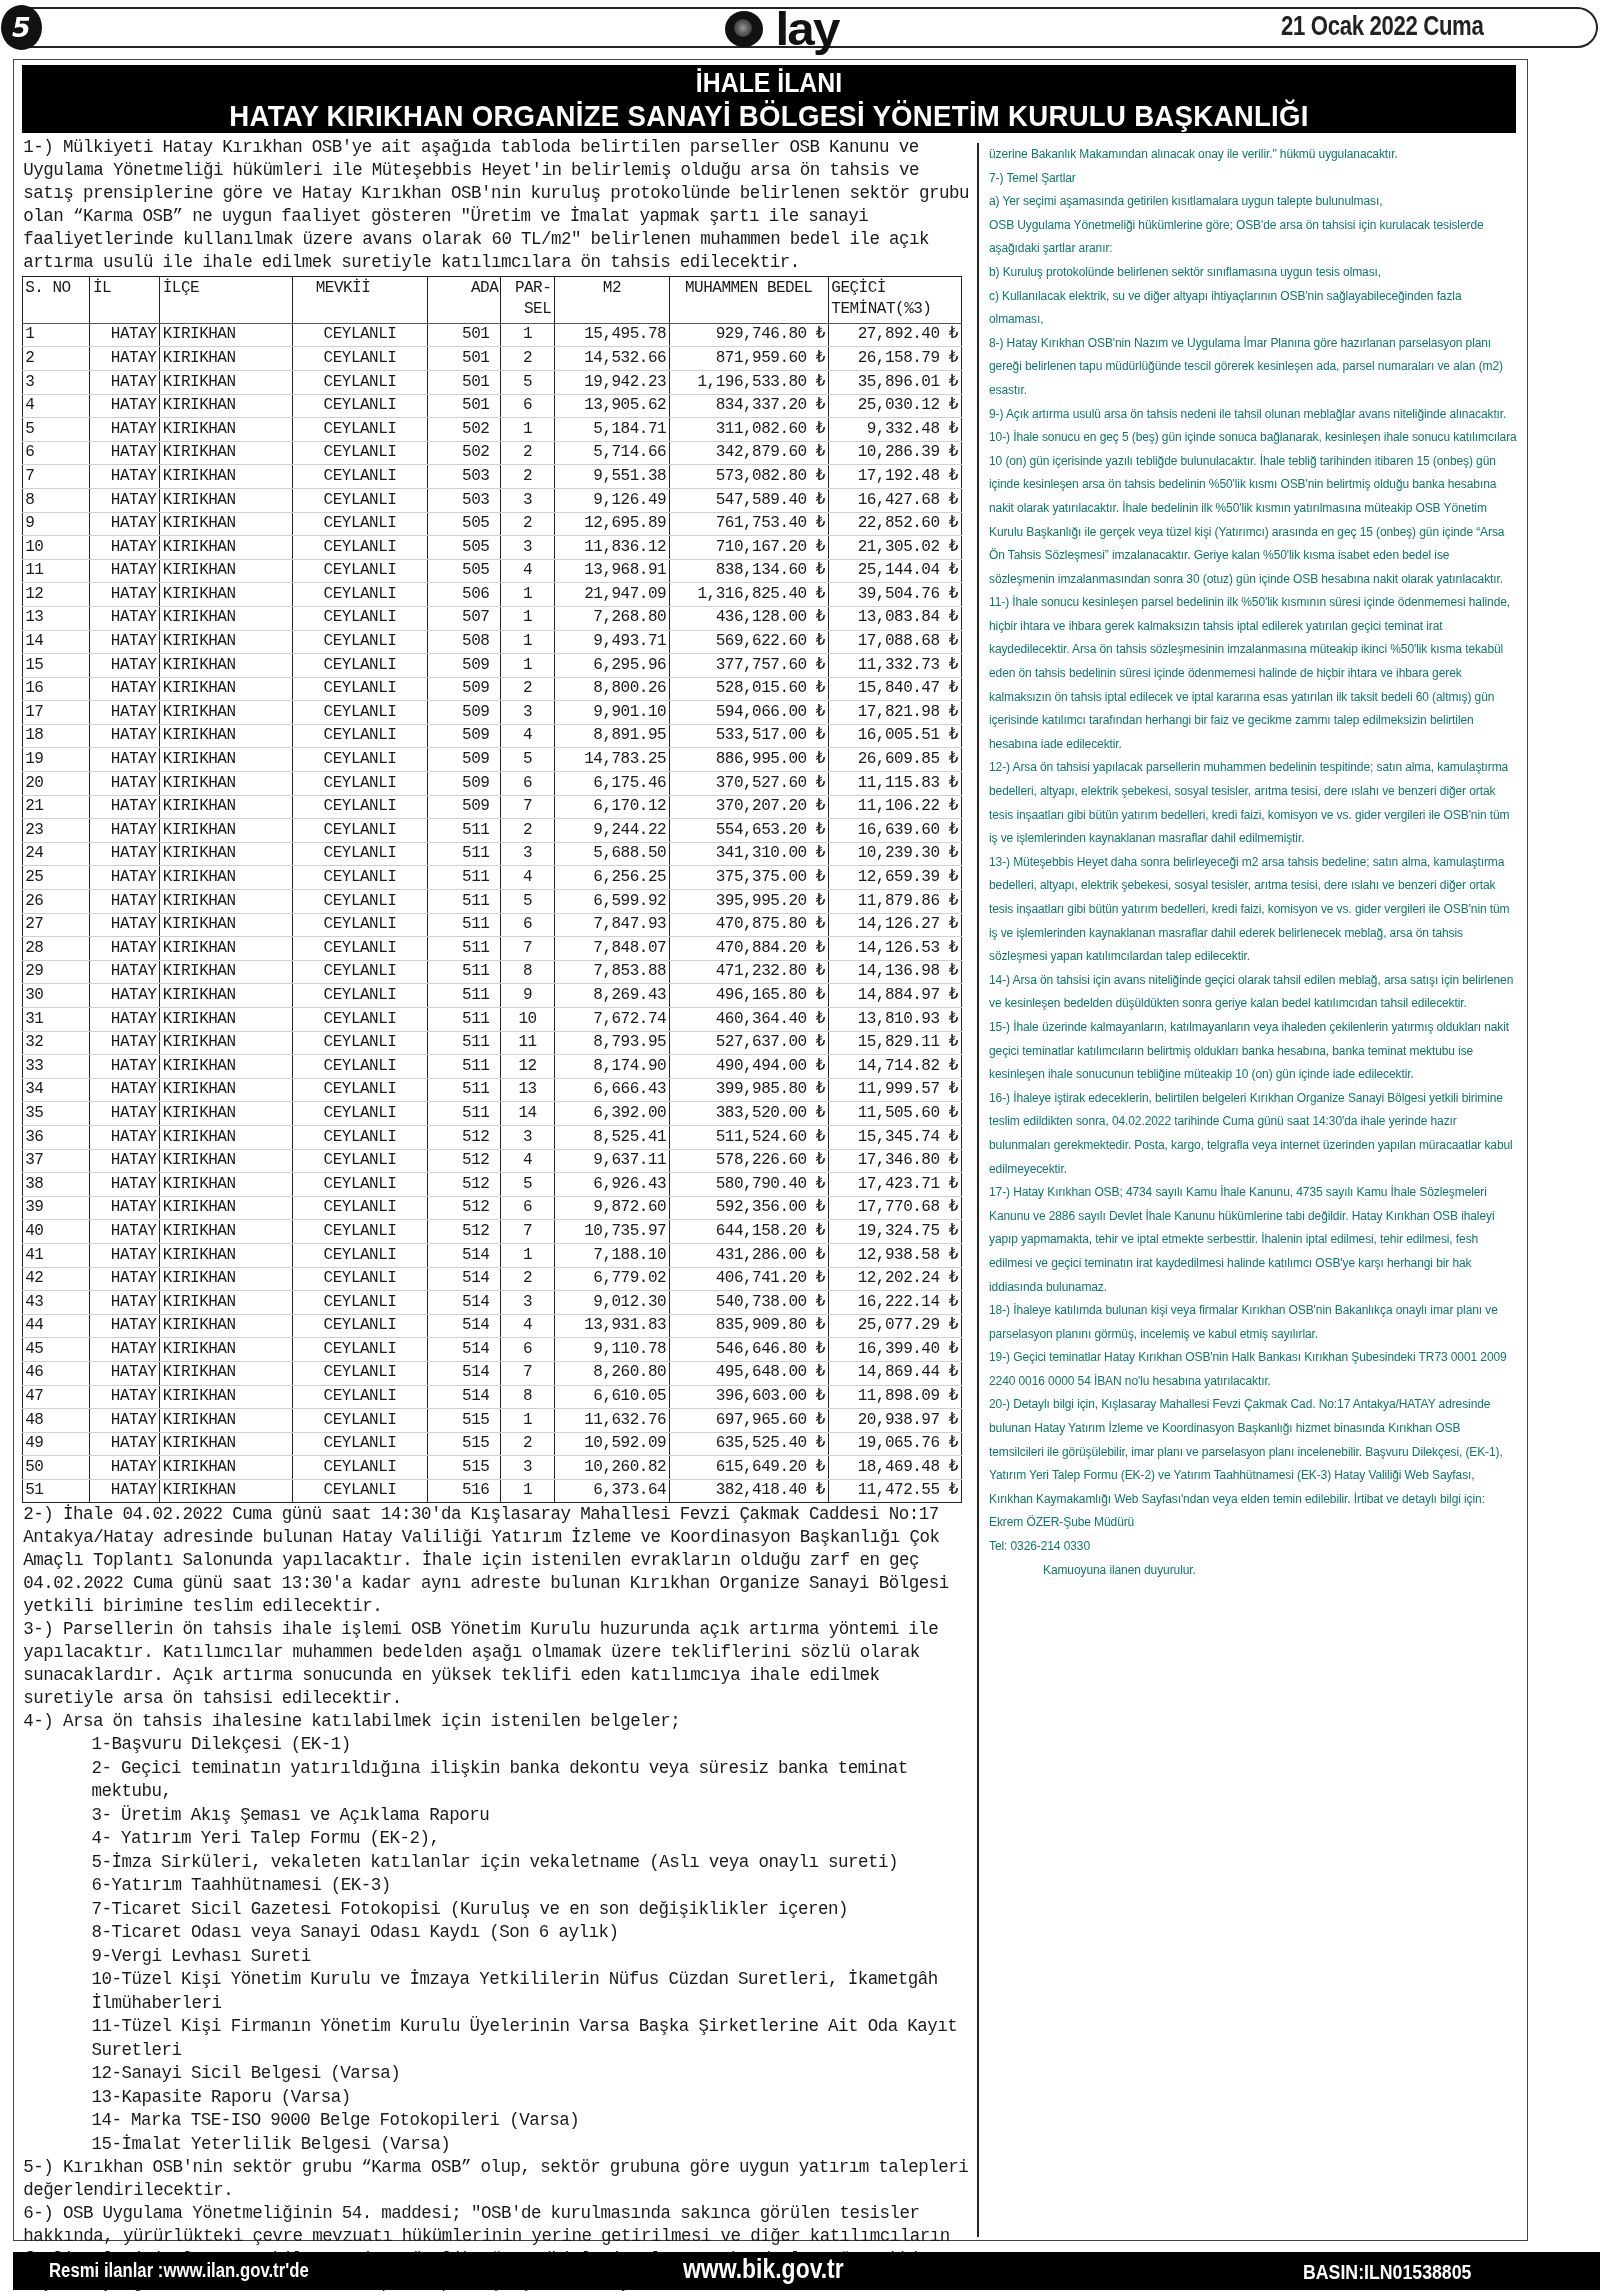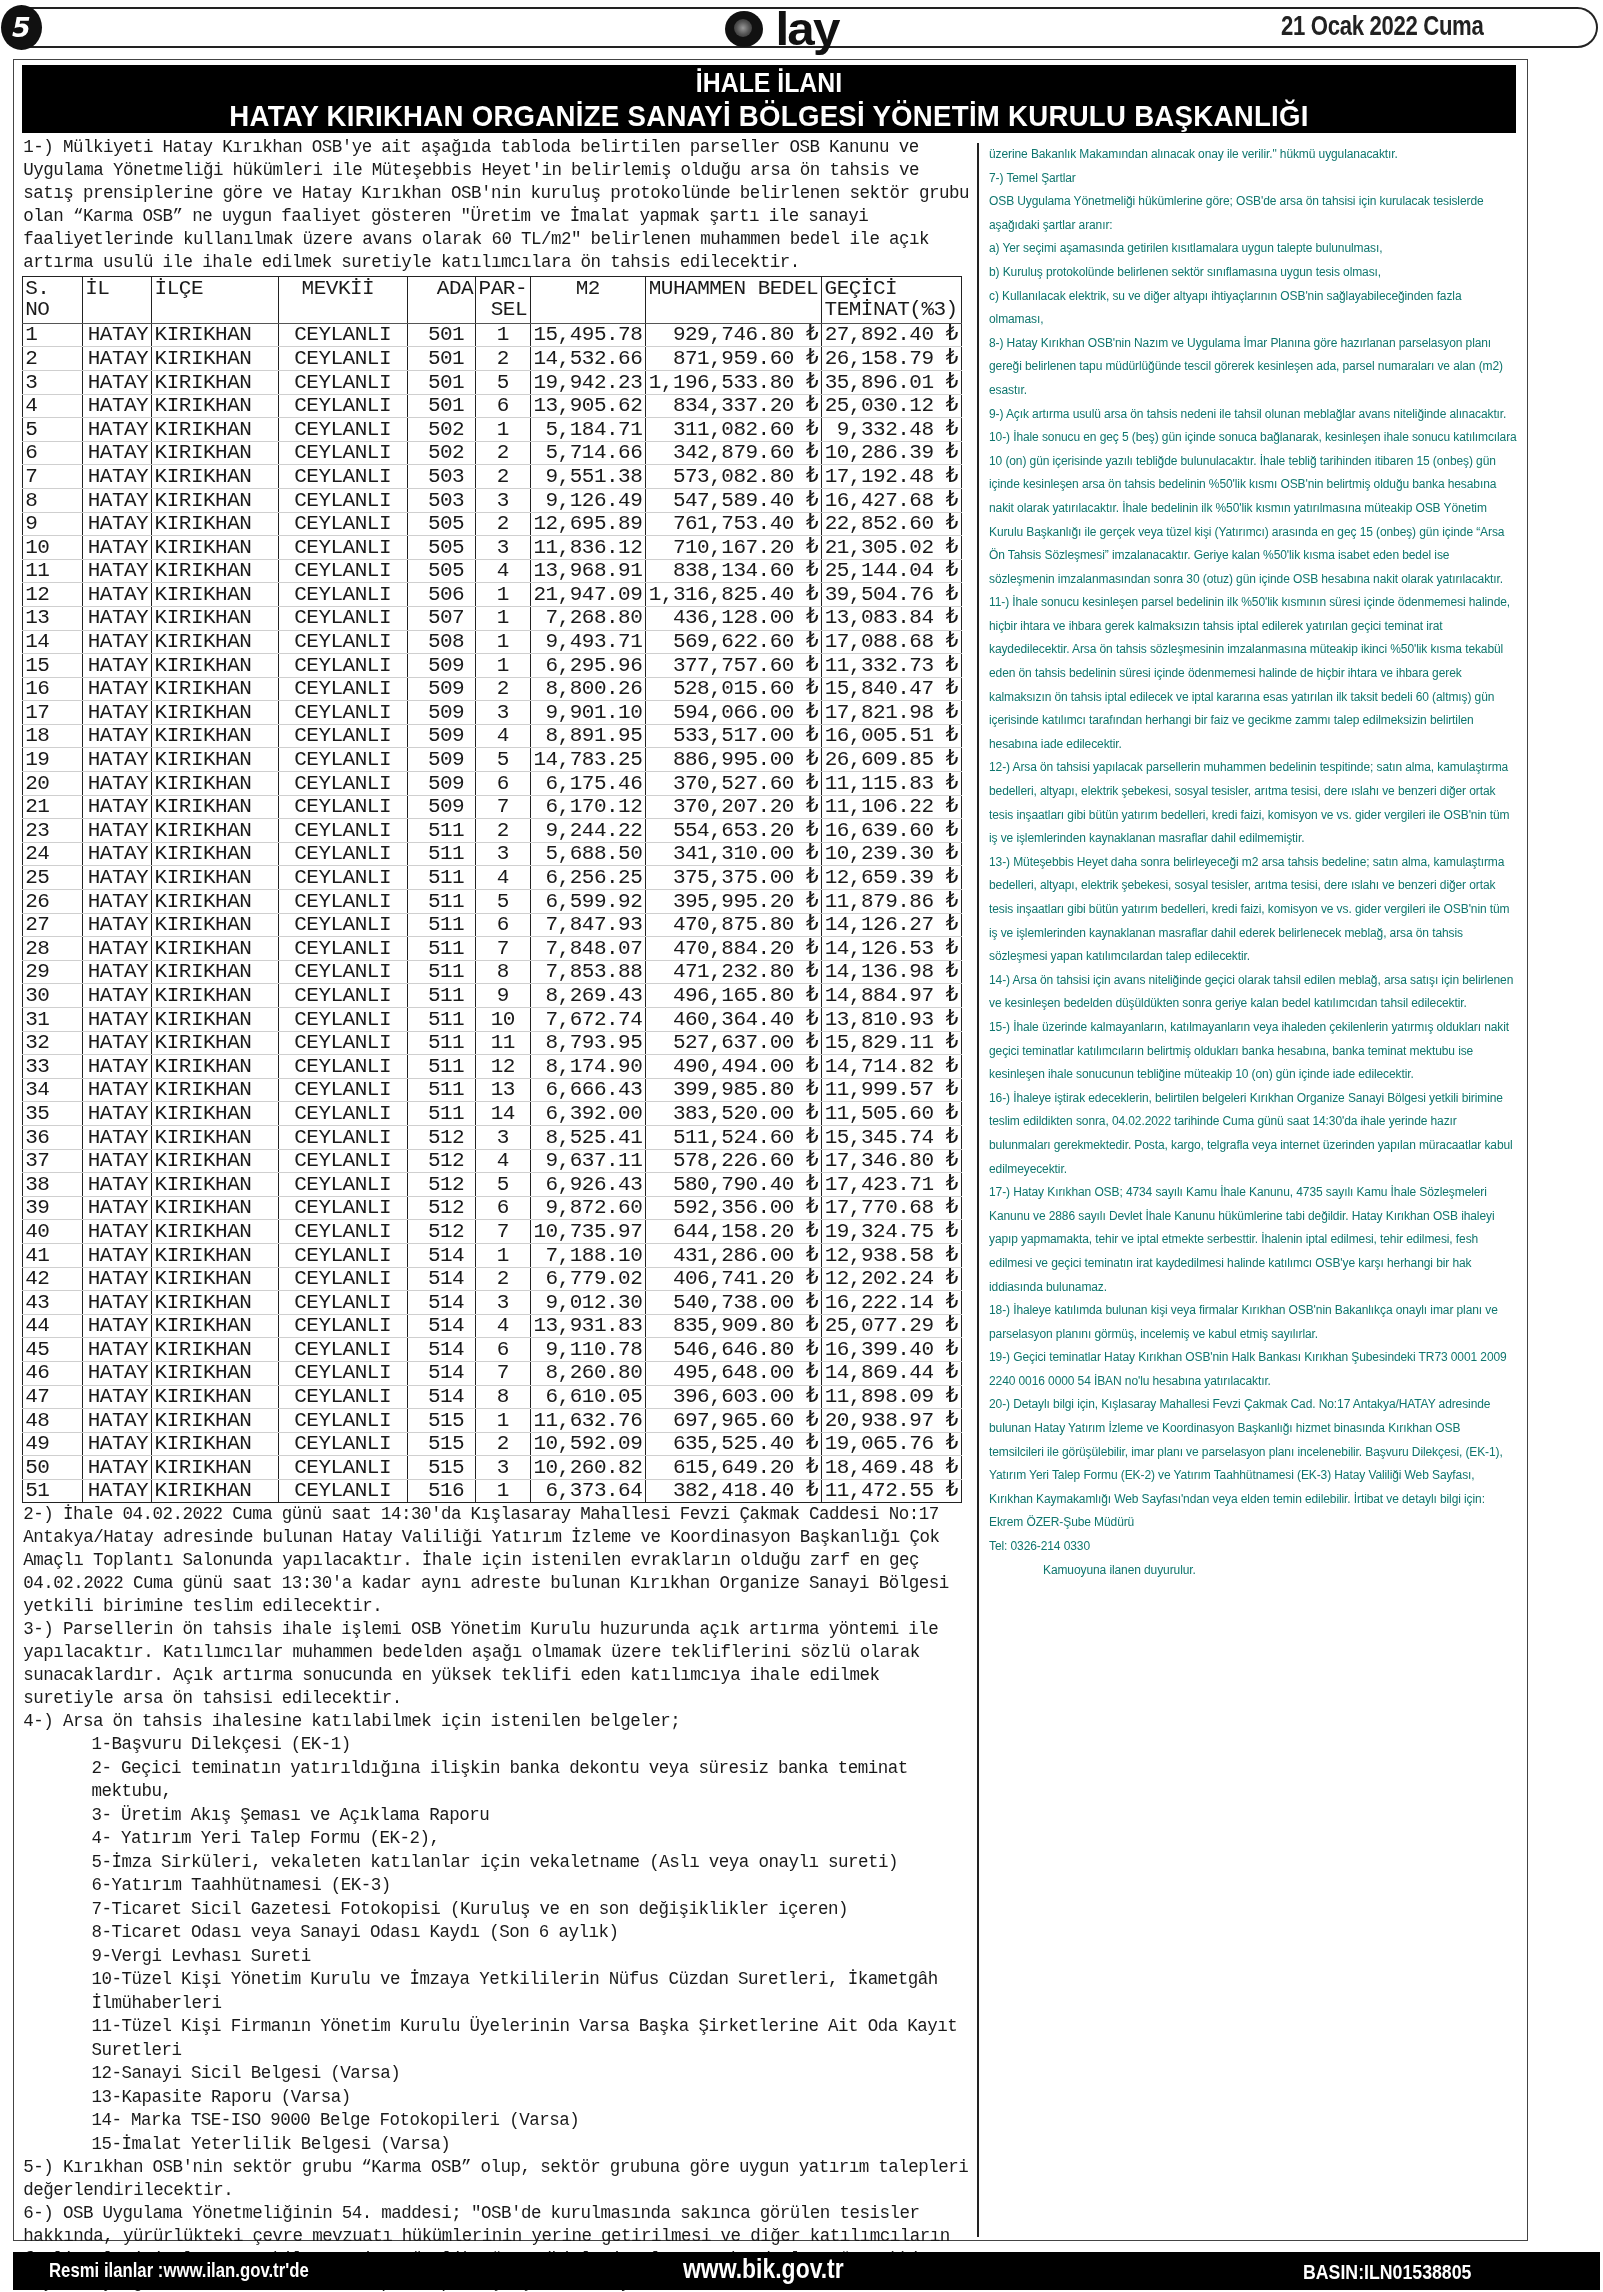--- a/index.html
+++ b/index.html
@@ -65,21 +65,21 @@
   .narrow { letter-spacing: -0.5px; word-spacing: -0.4px; }
   .para { margin-left: 1.8px; }
 
   .col-divider {
     position: absolute; left: 977px; top: 143px; width: 1.8px; height: 2094px; background: #222;
   }
 
   
   .parcel-table {
     border-collapse: collapse; width: 940px; margin-top: 1.8px; margin-left: 0;
-    border: 1.8px solid #222; font-size: 21px; letter-spacing: -0.5px;
+    border: 1.8px solid #222; font-size: 16px; letter-spacing: -0.5px;
   }
   .parcel-table th {
     font-weight: normal; text-align: left; vertical-align: top;
     border-left: 1.3px solid #222; border-bottom: 1.8px solid #555;
     padding: 0.9px 2.7px 0 2.7px; line-height: 21.5px; height: 47px;
   }
   .parcel-table td {
     border-left: 1.3px solid #222; border-bottom: 1.8px solid #cfcfcf;
     padding: 0 2.7px; height: 23.6px; line-height: 21.5px; white-space: nowrap;
   }
@@ -741,22 +741,22 @@
   <p class="para narrow">5-) Kırıkhan OSB'nin sektör grubu “Karma OSB” olup, sektör grubuna göre uygun yatırım talepleri değerlendirilecektir.</p>
   <p class="para narrow">6-) OSB Uygulama Yönetmeliğinin 54. maddesi; "OSB'de kurulmasında sakınca görülen tesisler hakkında, yürürlükteki çevre mevzuatı hükümlerinin yerine getirilmesi ve diğer katılımcıların faaliyetlerini olumsuz etkilememesine yönelik tüm tedbirlerin alınması kaydıyla; müteşebbis heyet veya genel kurulca belirlenen prensipler çerçevesinde yönetim kurulunca karar verilir. Gerekmesi halinde konu ile ilgili kurum ve kuruluşlardan görüş veya rapor alınır. OSB'de kurulamayacağına karar verilen tesise ilişkin nihai karar, ilgilinin başvurusu</p>
 </div>
 
 <div class="col-divider"></div>
 
 <div class="right-col">
   <div id="right-paras">
       <p>üzerine Bakanlık Makamından alınacak onay ile verilir." hükmü uygulanacaktır.</p>
       <p>7-) Temel Şartlar</p>
+      <p>a) Yer seçimi aşamasında getirilen kısıtlamalara uygun talepte bulunulması,</p>
       <p>OSB Uygulama Yönetmeliği hükümlerine göre; OSB'de arsa ön tahsisi için kurulacak tesislerde aşağıdaki şartlar aranır:</p>
-      <p>a) Yer seçimi aşamasında getirilen kısıtlamalara uygun talepte bulunulması,</p>
       <p>b) Kuruluş protokolünde belirlenen sektör sınıflamasına uygun tesis olması,</p>
       <p>c) Kullanılacak elektrik, su ve diğer altyapı ihtiyaçlarının OSB'nin sağlayabileceğinden fazla olmaması,</p>
       <p>8-) Hatay Kırıkhan OSB'nin Nazım ve Uygulama İmar Planına göre hazırlanan parselasyon planı gereği belirlenen tapu müdürlüğünde tescil görerek kesinleşen ada, parsel numaraları ve alan (m2) esastır.</p>
       <p>9-) Açık artırma usulü arsa ön tahsis nedeni ile tahsil olunan meblağlar avans niteliğinde alınacaktır.</p>
       <p>10-) İhale sonucu en geç 5 (beş) gün içinde sonuca bağlanarak, kesinleşen ihale sonucu katılımcılara 10 (on) gün içerisinde yazılı tebliğde bulunulacaktır. İhale tebliğ tarihinden itibaren 15 (onbeş) gün içinde kesinleşen arsa ön tahsis bedelinin %50'lik kısmı OSB'nin belirtmiş olduğu banka hesabına nakit olarak yatırılacaktır. İhale bedelinin ilk %50'lik kısmın yatırılmasına müteakip OSB Yönetim Kurulu Başkanlığı ile gerçek veya tüzel kişi (Yatırımcı) arasında en geç 15 (onbeş) gün içinde “Arsa Ön Tahsis Sözleşmesi” imzalanacaktır. Geriye kalan %50'lik kısma isabet eden bedel ise sözleşmenin imzalanmasından sonra 30 (otuz) gün içinde OSB hesabına nakit olarak yatırılacaktır.</p>
       <p>11-) İhale sonucu kesinleşen parsel bedelinin ilk %50'lik kısmının süresi içinde ödenmemesi halinde, hiçbir ihtara ve ihbara gerek kalmaksızın tahsis iptal edilerek yatırılan geçici teminat irat kaydedilecektir. Arsa ön tahsis sözleşmesinin imzalanmasına müteakip ikinci %50'lik kısma tekabül eden ön tahsis bedelinin süresi içinde ödenmemesi halinde de hiçbir ihtara ve ihbara gerek kalmaksızın ön tahsis iptal edilecek ve iptal kararına esas yatırılan ilk taksit bedeli 60 (altmış) gün içerisinde katılımcı tarafından herhangi bir faiz ve gecikme zammı talep edilmeksizin belirtilen hesabına iade edilecektir.</p>
       <p>12-) Arsa ön tahsisi yapılacak parsellerin muhammen bedelinin tespitinde; satın alma, kamulaştırma bedelleri, altyapı, elektrik şebekesi, sosyal tesisler, arıtma tesisi, dere ıslahı ve benzeri diğer ortak tesis inşaatları gibi bütün yatırım bedelleri, kredi faizi, komisyon ve vs. gider vergileri ile OSB'nin tüm iş ve işlemlerinden kaynaklanan masraflar dahil edilmemiştir.</p>
       <p>13-) Müteşebbis Heyet daha sonra belirleyeceği m2 arsa tahsis bedeline; satın alma, kamulaştırma bedelleri, altyapı, elektrik şebekesi, sosyal tesisler, arıtma tesisi, dere ıslahı ve benzeri diğer ortak tesis inşaatları gibi bütün yatırım bedelleri, kredi faizi, komisyon ve vs. gider vergileri ile OSB'nin tüm iş ve işlemlerinden kaynaklanan masraflar dahil ederek belirlenecek meblağ, arsa ön tahsis sözleşmesi yapan katılımcılardan talep edilecektir.</p>
       <p>14-) Arsa ön tahsisi için avans niteliğinde geçici olarak tahsil edilen meblağ, arsa satışı için belirlenen ve kesinleşen bedelden düşüldükten sonra geriye kalan bedel katılımcıdan tahsil edilecektir.</p>
       <p>15-) İhale üzerinde kalmayanların, katılmayanların veya ihaleden çekilenlerin yatırmış oldukları nakit geçici teminatlar katılımcıların belirtmiş oldukları banka hesabına, banka teminat mektubu ise kesinleşen ihale sonucunun tebliğine müteakip 10 (on) gün içinde iade edilecektir.</p>

